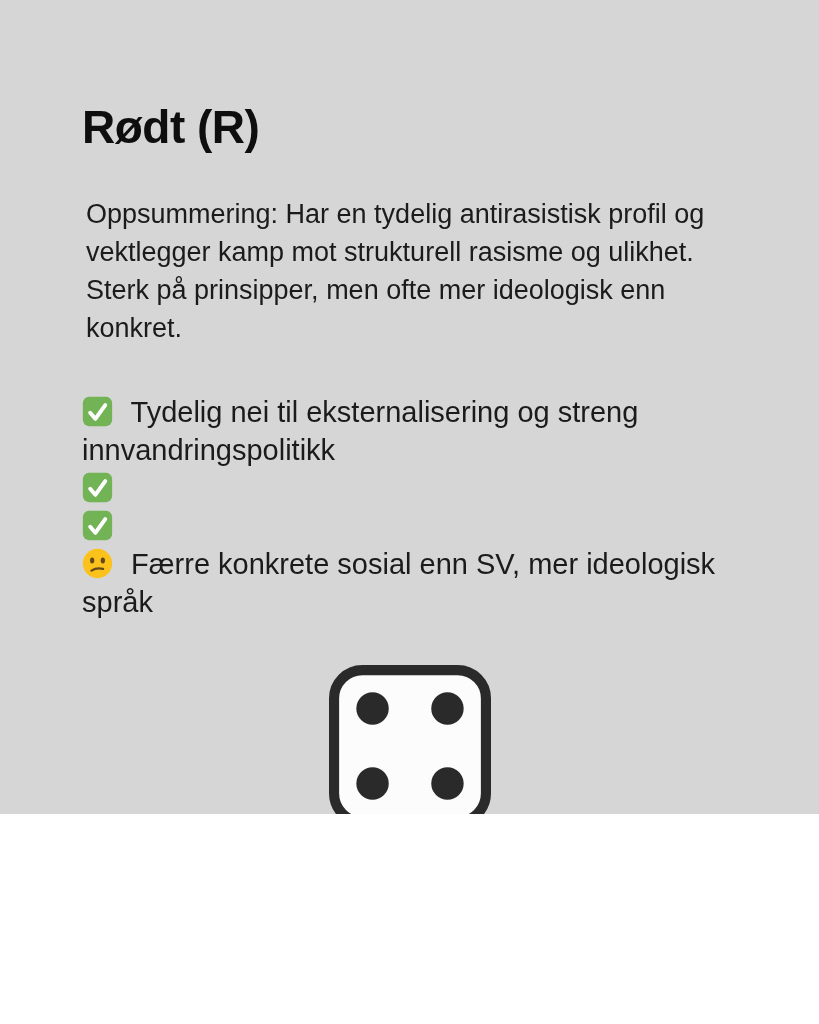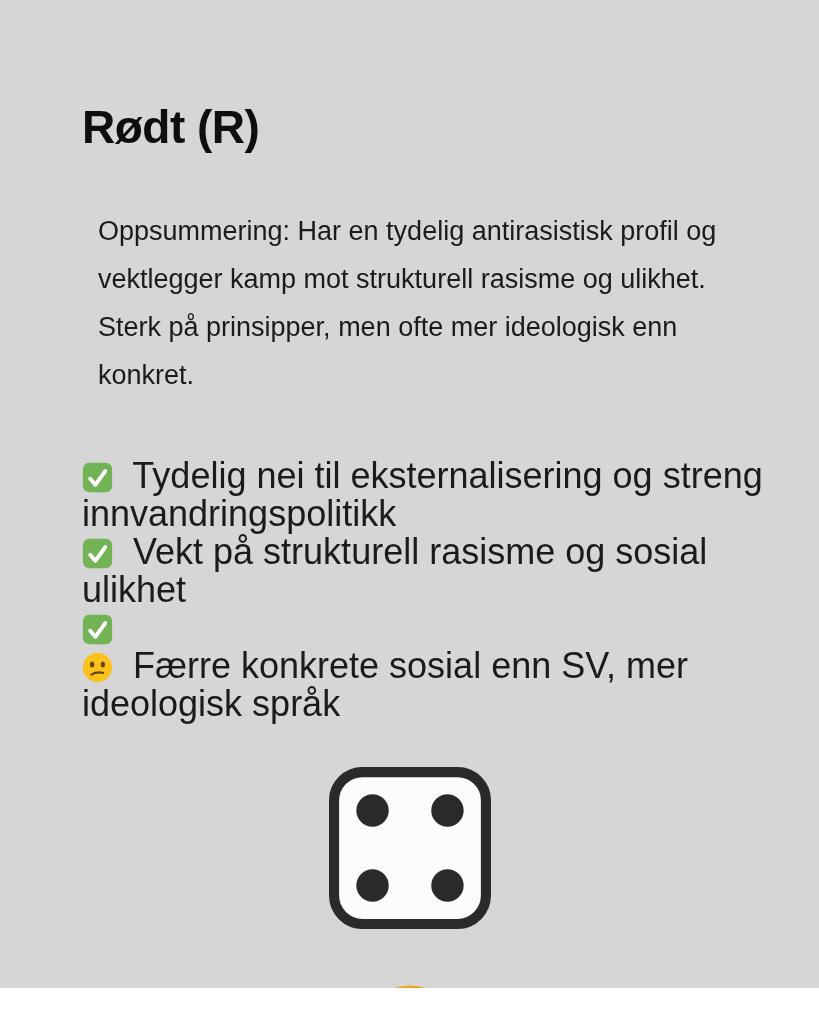--- a/index.html
+++ b/index.html
@@ -13,46 +13,46 @@
     --dice-face:#fcfcfc;
   }
   html,body{margin:0;padding:0;}
   body{
     font-family:"Liberation Sans", sans-serif;
     background:#ffffff;
   }
   .canvas{
     position:relative;
     width:819px;
-    height:988px;
+    height:814px;
     background:var(--background);
     overflow:hidden;
     box-sizing:border-box;
   }
   .page-title{
     margin:0;
     padding:102px 50px 0 82px;
     font-size:46px;
     font-weight:700;
     letter-spacing:-0.5px;
     color:#0e0e0e;
     line-height:1.1;
   }
   .summary-text{
-    margin:16px;
+    margin:4px;
     padding:38px 60px 0 82px;
     max-width:648px;
     font-size:27px;
-    line-height:48px;
+    line-height:38px;
     color:var(--text);
   }
   .bullets{
     margin:0;
     padding:42px 36px 0 82px;
-    font-size:36px;
+    font-size:29px;
     line-height:38px;
     color:var(--text);
   }
   .bullet{display:block;}
   .bi{
     display:inline-block;
     width:31px;
     height:31px;
     vertical-align:-5px;
     margin-right:10px;
@@ -136,21 +136,20 @@
 
 
   <div class="bullet">
     <span class="bi">
       <svg viewBox="0 0 36 36">
         <rect class="check-bg" x="1" y="1" width="34" height="34" rx="7" ry="7"></rect>
         <path class="check-mark" d="M9.5 19.5 L15.5 26.5 L27 10.5"></path>
       </svg>
     </span>
     
-    <span class="bullet-label">Vekt på strukturell rasisme og sosial ulikhet</span>
   </div>
 
   <div class="bullet">
     <span class="bi">
       <svg viewBox="0 0 36 36">
         <rect class="check-bg" x="1" y="1" width="34" height="34" rx="7" ry="7"></rect>
         <path class="check-mark" d="M9.5 19.5 L15.5 26.5 L27 10.5"></path>
       </svg>
     </span>
     

